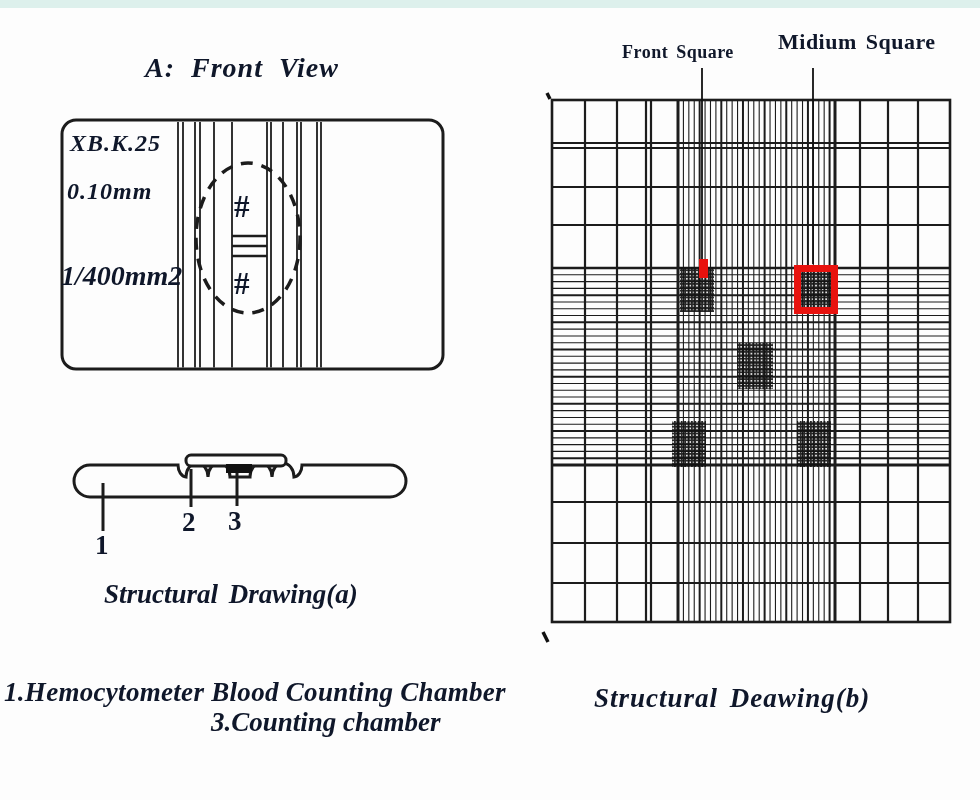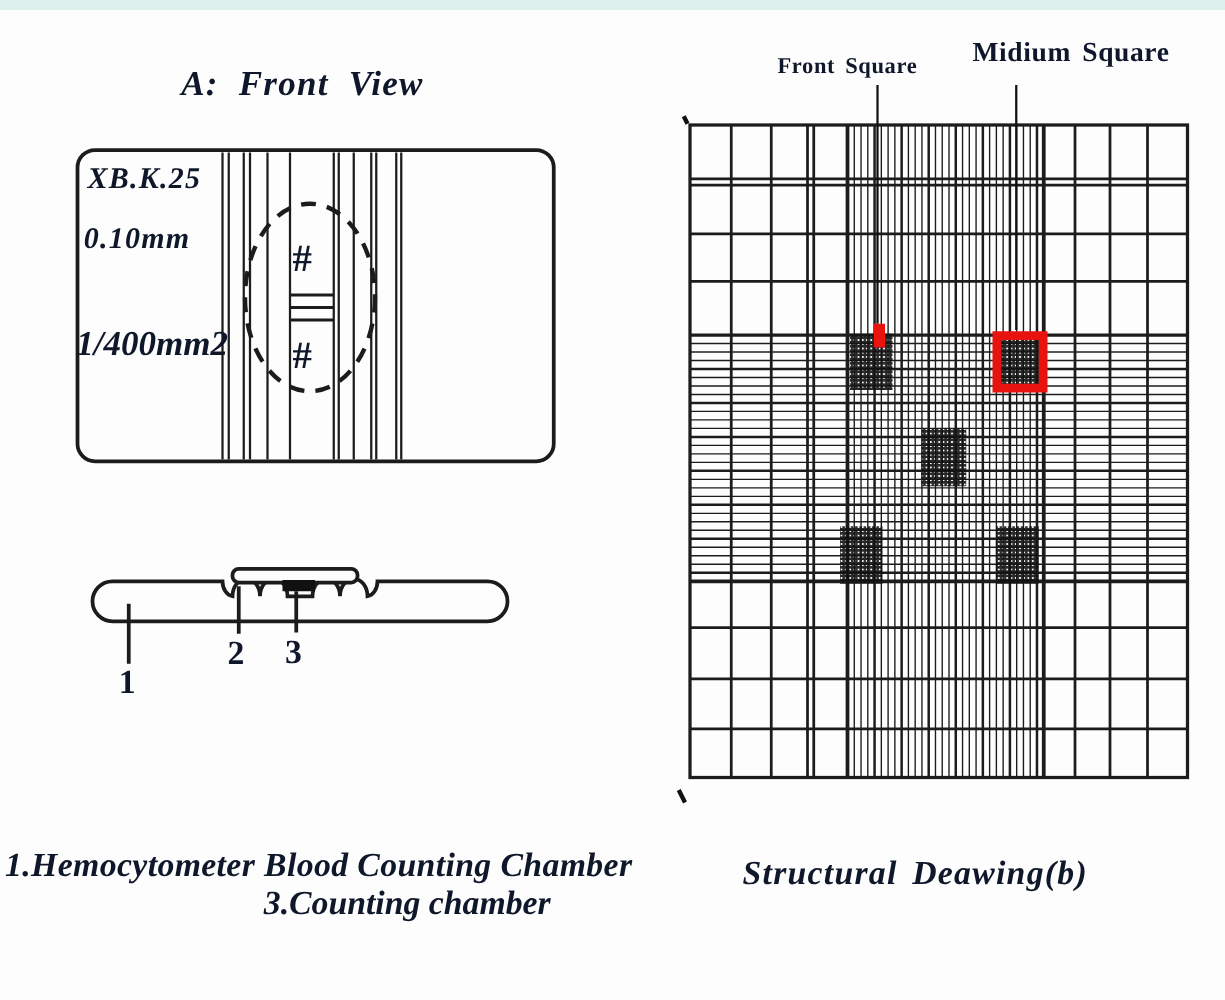--- a/index.html
+++ b/index.html
@@ -170,20 +170,21 @@
   <div class="t it" id="title-a">A: Front View</div>
   <div class="t it" id="lab-xbk">XB.K.25</div>
   <div class="t it" id="lab-010">0.10mm</div>
   <div class="t it" id="lab-400">1/400mm2</div>
   <div class="t" id="hash-top">#</div>
   <div class="t" id="hash-bot">#</div>
 
   <div class="t" id="d1">1</div>
   <div class="t" id="d2">2</div>
   <div class="t" id="d3">3</div>
+  <div class="t it" id="cap-a">Structural Drawing(a)</div>
 
   <div class="t it" id="leg1">1.Hemocytometer Blood Counting Chamber</div>
   <div class="t it" id="leg3">3.Counting chamber</div>
 
   <div class="t" id="lab-small">Front Square</div>
   <div class="t" id="lab-med">Midium Square</div>
   <div class="t it" id="cap-b">Structural Deawing(b)</div>
 </div>
 
 </body></html>

